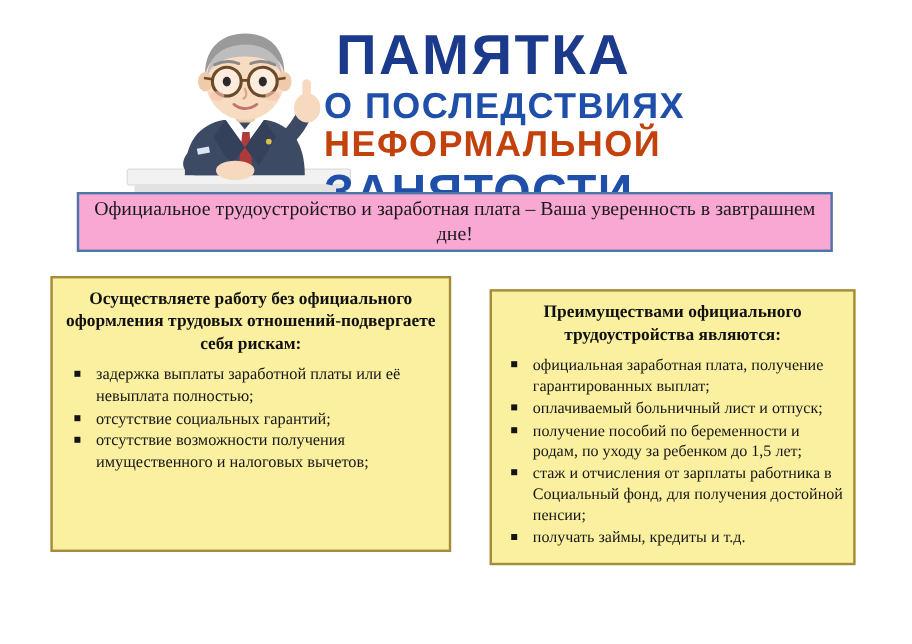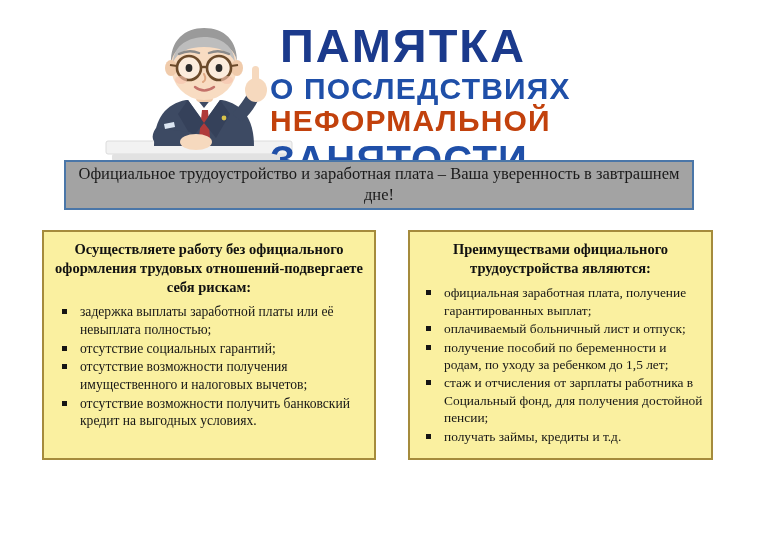--- a/index.html
+++ b/index.html
@@ -75,21 +75,21 @@
 
   
   .banner {
     position: absolute;
     left: 64px;
     top: 160px;
     width: 630px;
     height: 50px;
     box-sizing: border-box;
     border: 2px solid #4A76A8;
-    background: #a3a3a3;
+    background: #f9a8d4;
     display: flex;
     align-items: center;
     justify-content: center;
   }
   .banner-text {
     font-family: "Liberation Serif", "DejaVu Serif", serif;
     font-size: 16.5px;
     color: #1a1a1a;
     text-align: center;
     line-height: 1.25;
@@ -107,20 +107,21 @@
   }
   .card-left {
     left: 42px;
     width: 334px;
     height: 230px;
   }
   .card-right {
     left: 408px;
     width: 305px;
     height: 230px;
+    margin-top: 11px;
   }
 
   .card-heading {
     font-family: "Liberation Serif", "DejaVu Serif", serif;
     font-weight: bold;
     font-size: 14.5px;
     color: #111111;
     text-align: center;
     line-height: 1.32;
     margin: 0 0 6px 0;
@@ -234,21 +235,20 @@
   <div class="banner">
     <div class="banner-text">Официальное трудоустройство и заработная плата – Ваша уверенность в завтрашнем дне!</div>
   </div>
 
   <div class="card card-left">
     <div class="card-heading">Осуществляете работу без официального оформления трудовых отношений-подвергаете себя рискам:</div>
     <ul class="bullets">
       <li><span class="sq"></span><span>задержка выплаты заработной платы или её невыплата полностью;</span></li>
       <li><span class="sq"></span><span>отсутствие социальных гарантий;</span></li>
       <li><span class="sq"></span><span>отсутствие возможности получения имущественного и налоговых вычетов;</span></li>
-      <li><span class="sq"></span><span>отсутствие возможности получить банковский кредит на выгодных условиях.</span></li>
     </ul>
   </div>
 
   <div class="card card-right">
     <div class="card-heading">Преимуществами официального трудоустройства являются:</div>
     <ul class="bullets">
       <li><span class="sq"></span><span>официальная заработная плата, получение гарантированных выплат;</span></li>
       <li><span class="sq"></span><span>оплачиваемый больничный лист и отпуск;</span></li>
       <li><span class="sq"></span><span>получение пособий по беременности и родам, по уходу за ребенком до 1,5 лет;</span></li>
       <li><span class="sq"></span><span>стаж и отчисления от зарплаты работника в Социальный фонд, для получения достойной пенсии;</span></li>

